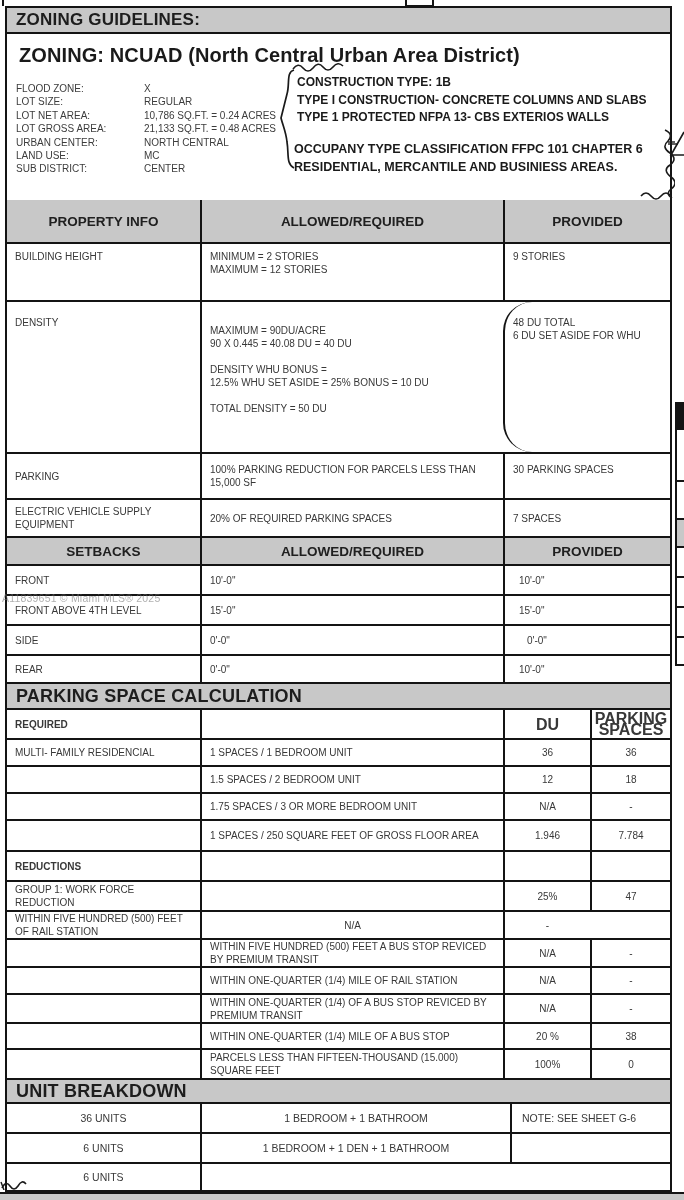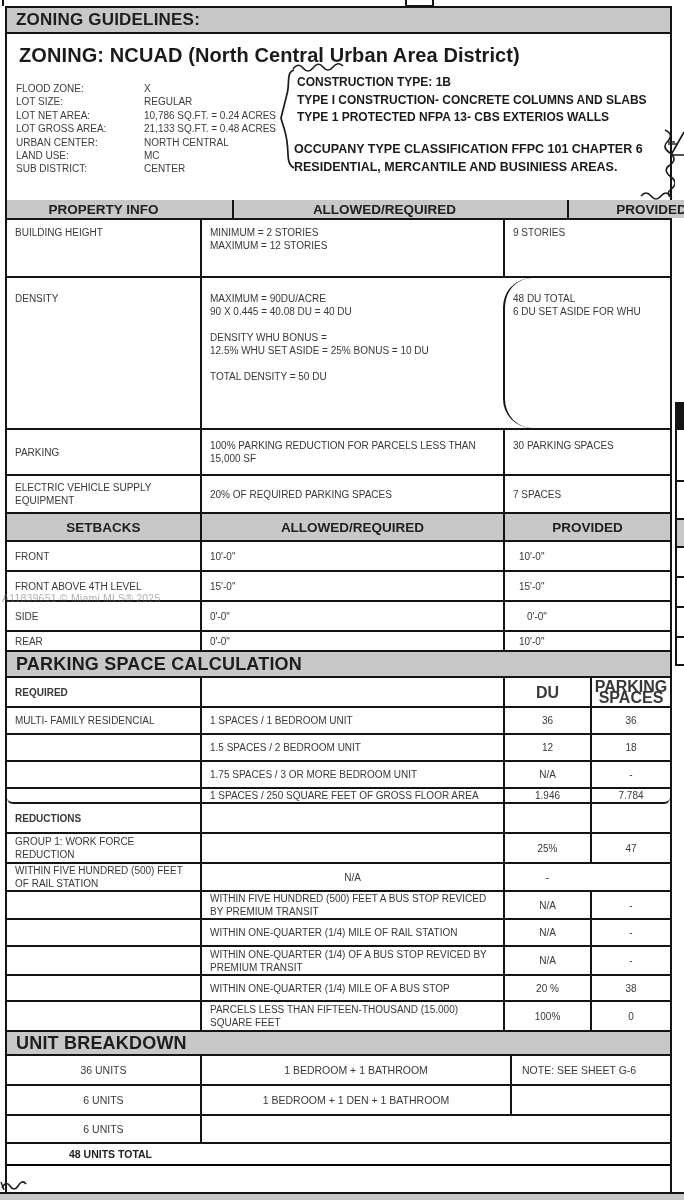--- a/index.html
+++ b/index.html
@@ -107,34 +107,34 @@
     </div>
 
     <svg class="rev" style="left:628px;top:94px;" width="40" height="72">
       <path d="M30 2 q9 4 3 11 q-7 6 2 12 q8 6 0 12 q-8 5 1 12 q8 6 0 12 q-6 5 1 9" fill="none" stroke="#1a1a1a" stroke-width="1.6"></path>
       <path d="M36 68 q-5 -6 -10 0 q-5 6 -10 0 q-5 -6 -10 0" fill="none" stroke="#1a1a1a" stroke-width="1.6"></path>
       <path d="M33 14 L40 14" stroke="#1a1a1a" stroke-width="1.4"></path>
     </svg>
   </div>
 
   <div>
-    <div class="trow cols3 hrow" style="height:20px;gap:32px;">
+    <div class="trow cols3 hrow" style="height:44px;">
       <div class="cell hcell">PROPERTY INFO</div>
       <div class="cell hcell">ALLOWED/REQUIRED</div>
       <div class="cell hcell">PROVIDED</div>
     </div>
     <div class="trow cols3" style="height:58px;">
       <div class="cell">BUILDING HEIGHT</div>
       <div class="cell">MINIMUM = 2 STORIES
 MAXIMUM = 12 STORIES</div>
       <div class="cell">9 STORIES</div>
     </div>
     <div class="trow cols3" style="height:152px;">
       <div class="cell" style="padding-top:14px;">DENSITY</div>
-      <div class="cell" style="padding-top:14px;">MAXIMUM = 90DU/ACRE
+      <div class="cell" style="padding-top:22px;">MAXIMUM = 90DU/ACRE
 90 X 0.445 = 40.08 DU = 40 DU
 
 DENSITY WHU BONUS =
 12.5% WHU SET ASIDE = 25% BONUS = 10 DU
 
 TOTAL DENSITY = 50 DU</div>
       <div class="cell" style="padding-top:14px;border-radius:29px;">48 DU TOTAL
 6 DU SET ASIDE FOR WHU</div>
     </div>
     <div class="trow cols3" style="height:46px;">
@@ -164,21 +164,21 @@
     <div class="trow cols3" style="height:30px;">
       <div class="cell vctr">FRONT ABOVE 4TH LEVEL</div>
       <div class="cell vctr">15'-0"</div>
       <div class="cell vctr" style="padding-left:14px;">15'-0"</div>
     </div>
     <div class="trow cols3" style="height:30px;">
       <div class="cell vctr">SIDE</div>
       <div class="cell vctr">0'-0"</div>
       <div class="cell vctr" style="padding-left:22px;">0'-0"</div>
     </div>
-    <div class="trow cols3" style="height:20px;">
+    <div class="trow cols3" style="height:28px;">
       <div class="cell vctr">REAR</div>
       <div class="cell vctr">0'-0"</div>
       <div class="cell vctr" style="padding-left:14px;">10'-0"</div>
     </div>
   </div>
 
   <div class="graybar sectionbar">
     <span>PARKING SPACE CALCULATION</span>
   </div>
   <div>
@@ -200,21 +200,21 @@
       <div class="cell vctr">1.5 SPACES / 2 BEDROOM UNIT</div>
       <div class="cell vctr" style="justify-content:center;">12</div>
       <div class="cell vctr" style="justify-content:center;">18</div>
     </div>
     <div class="trow cols4" style="height:27px;">
       <div class="cell vctr"></div>
       <div class="cell vctr">1.75 SPACES / 3 OR MORE BEDROOM UNIT</div>
       <div class="cell vctr" style="justify-content:center;">N/A</div>
       <div class="cell vctr" style="justify-content:center;">-</div>
     </div>
-    <div class="trow cols4" style="height:15px;border-radius:6px;">
+    <div class="trow cols4" style="height:31px;">
       <div class="cell vctr"></div>
       <div class="cell vctr">1 SPACES / 250 SQUARE FEET OF GROSS FLOOR AREA</div>
       <div class="cell vctr" style="justify-content:center;">1.946</div>
       <div class="cell vctr" style="justify-content:center;">7.784</div>
     </div>
     <div class="trow cols4" style="height:30px;">
       <div class="cell vctr bold">REDUCTIONS</div>
       <div class="cell"></div>
       <div class="cell"></div>
       <div class="cell"></div>

